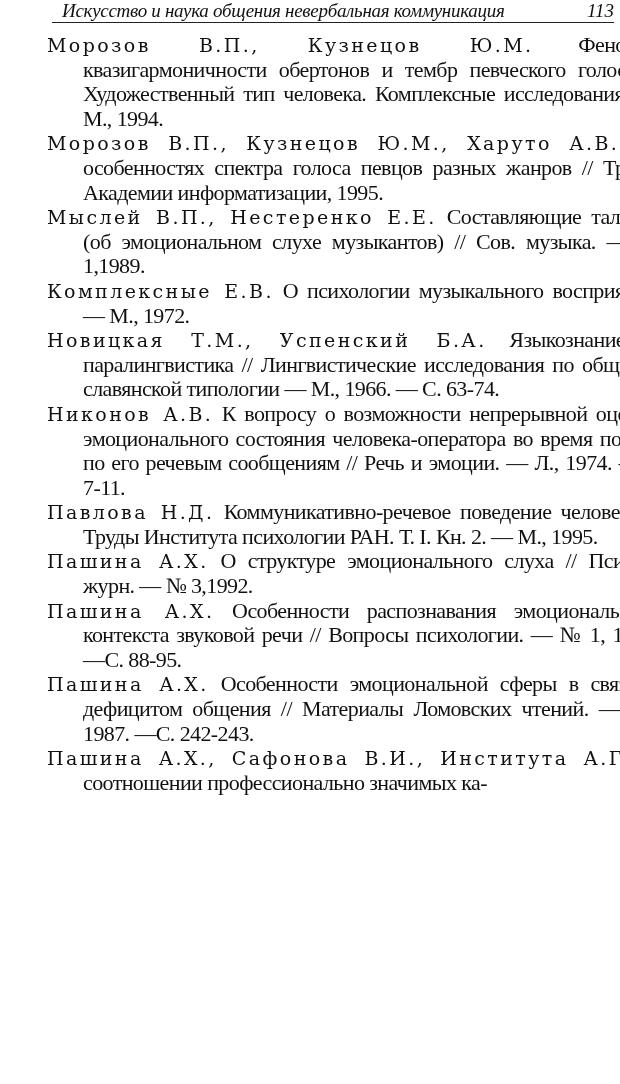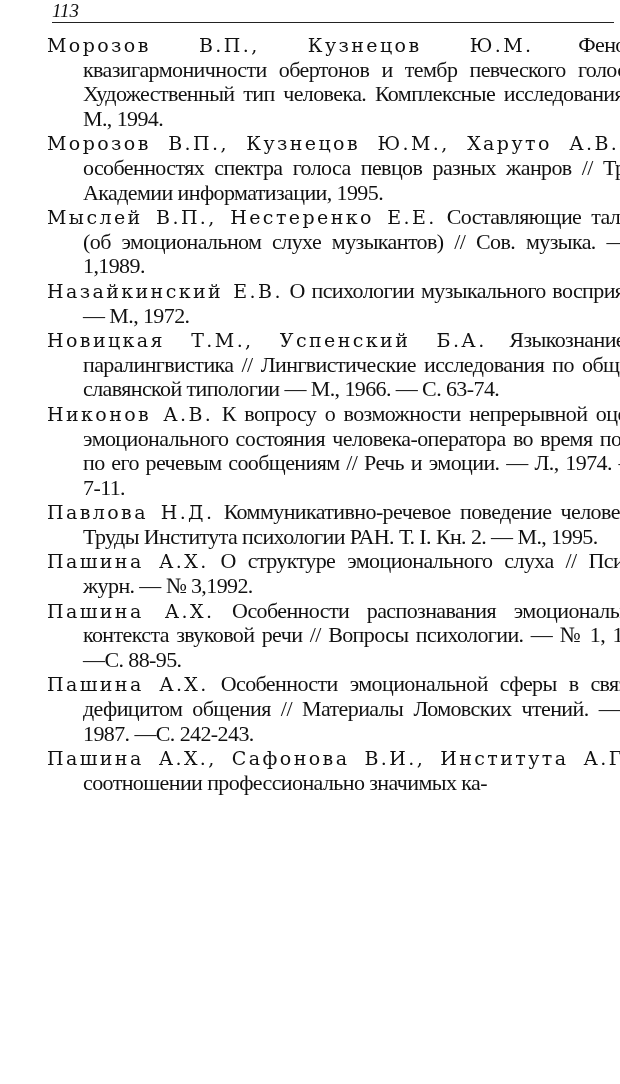--- a/index.html
+++ b/index.html
@@ -19,28 +19,29 @@
   }
   .ref {
     text-align: justify; padding-left: 36px; text-indent: -36px; margin: 0;
   }
   .ref .author { letter-spacing: 2.4px; font-family: "DejaVu Serif", serif; font-size: 19px; }
 </style>
 </head>
 <body>
 
 <div class="header">
+  <span class="title">Искусство и наука общения невербальная коммуникация</span>
   <span class="page">113</span>
 </div>
 
 <div class="refs">
   <p class="ref"><span class="author">Морозов В.П., Кузнецов Ю.М.</span><span> Феномен квазигармоничности обертонов и тембр певческого голоса // Художественный тип человека. Комплексные исследования. — М., 1994.</span></p>
   <p class="ref"><span class="author">Морозов В.П., Кузнецов Ю.М., Харуто А.В.</span><span> Об особенностях спектра голоса певцов разных жанров // Труды Академии информатизации, 1995.</span></p>
   <p class="ref"><span class="author">Мыслей В.П., Нестеренко Е.Е.</span><span> Составляющие таланта (об эмоциональном слухе музыкантов) // Сов. музыка. — № 1,1989.</span></p>
-  <p class="ref"><span class="author">Назайкинский Е.В.</span><span> О психологии музыкального восприятия. — М., 1972.</span></p>
+  <p class="ref"><span class="author">Комплексные Е.В.</span><span> О психологии музыкального восприятия. — М., 1972.</span></p>
   <p class="ref"><span class="author">Новицкая Т.М., Успенский Б.А.</span><span> Языкознание и паралингвистика // Лингвистические исследования по общей и славянской типологии — М., 1966. — С. 63-74.</span></p>
   <p class="ref"><span class="author">Никонов А.В.</span><span> К вопросу о возможности непрерывной оценки эмоционального состояния человека-оператора во время полета по его речевым сообщениям // Речь и эмоции. — Л., 1974. —С. 7-11.</span></p>
   <p class="ref"><span class="author">Павлова Н.Д.</span><span> Коммуникативно-речевое поведение человека // Труды Института психологии РАН. Т. I. Кн. 2. — М., 1995.</span></p>
   <p class="ref"><span class="author">Пашина А.Х.</span><span> О структуре эмоционального слуха // Психол. журн. — № 3,1992.</span></p>
   <p class="ref"><span class="author">Пашина А.Х.</span><span> Особенности распознавания эмоционального контекста звуковой речи // Вопросы психологии. — № 1, 1991. —С. 88-95.</span></p>
   <p class="ref"><span class="author">Пашина А.Х.</span><span> Особенности эмоциональной сферы в связи с дефицитом общения // Материалы Ломовских чтений. — М., 1987. —С. 242-243.</span></p>
   <p class="ref"><span class="author">Пашина А.Х., Сафонова В.И., Института А.Г.</span><span> О соотношении профессионально значимых ка-</span></p>
 </div>
 
 </body></html>

